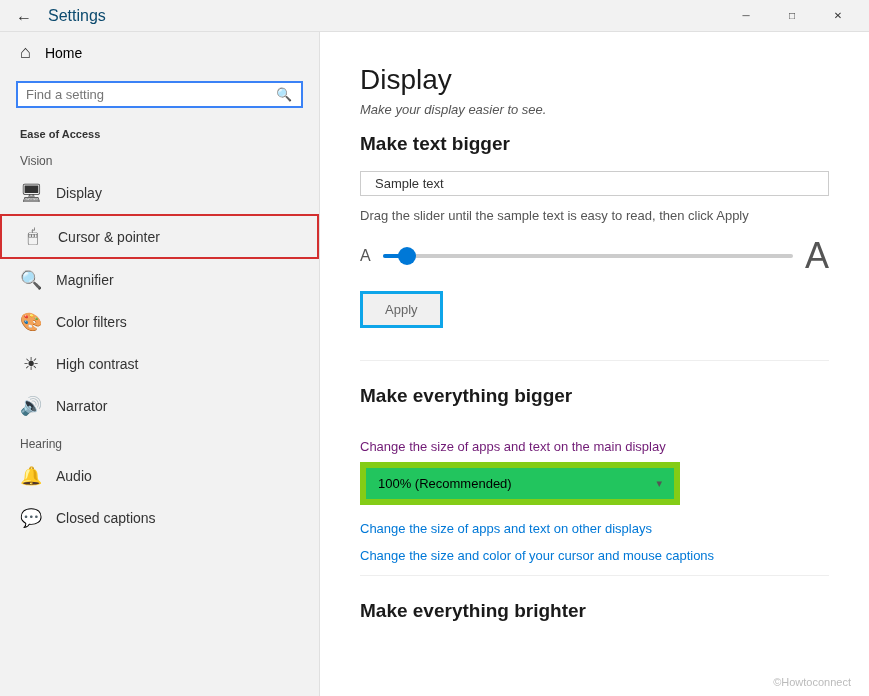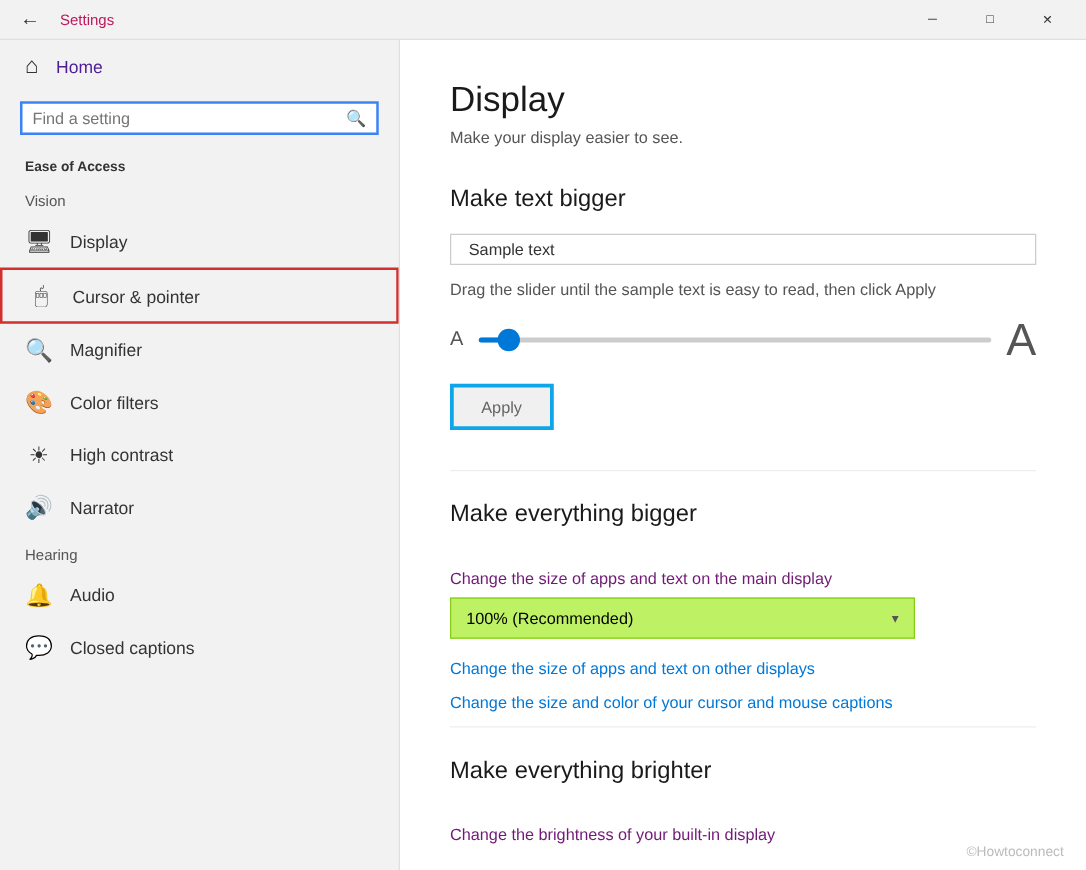--- a/index.html
+++ b/index.html
@@ -6,36 +6,36 @@
     body { font-family: 'Segoe UI', Arial, sans-serif; background: #f2f2f2; width: 869px; height: 696px; overflow: hidden; display: flex; flex-direction: column; }
 
     
     .titlebar {
       display: flex; align-items: center; justify-content: space-between;
       background: #f2f2f2; height: 32px; padding: 0 8px;
       border-bottom: 1px solid #e0e0e0;
     }
     .titlebar-left { display: flex; align-items: center; gap: 8px; }
     .titlebar-back { background: none; border: none; cursor: pointer; font-size: 16px; color: #333; padding: 4px 8px; }
-    .titlebar-title { font-size: 12px; color: #be185d; text-align: center; }
+    .titlebar-title { font-size: 16px; color: #0c4a6e; text-align: center; }
     .titlebar-controls { display: flex; }
     .titlebar-btn { background: none; border: none; cursor: pointer; width: 46px; height: 32px; font-size: 10px; color: #333; display: flex; align-items: center; justify-content: center; }
 
     
     .app-body { display: flex; flex: 1; overflow: hidden; }
 
     
     .sidebar {
       width: 320px; min-width: 320px; background: #f2f2f2;
       display: flex; flex-direction: column; overflow-y: auto;
       border-right: 1px solid #e0e0e0;
     }
     .sidebar-home { display: flex; align-items: center; gap: 14px; padding: 10px 20px; cursor: pointer; }
     .home-icon { font-size: 18px; color: #333; }
-    .home-label { font-size: 14px; color: #4c1d95; }
+    .home-label { font-size: 14px; color: #000000; }
 
     .search-box {
       margin: 8px 16px 12px 16px;
       display: flex; align-items: center;
       border: 2px solid #3b82f6; background: white; padding: 4px 8px;
     }
     .search-input { border: none; outline: none; flex: 1; font-size: 13px; background: transparent; }
     .search-icon { color: #666; font-size: 13px; }
 
     .section-label { font-size: 11px; font-weight: 600; color: #333; padding: 8px 20px 4px 20px; }
@@ -49,23 +49,23 @@
       border: 2px solid #d32f2f;
     }
     .nav-icon { font-size: 18px; color: #333; width: 22px; text-align: center; }
     .nav-label { font-size: 14px; color: #333; }
 
     
     .content {
       flex: 1; background: white; overflow-y: auto; padding: 32px 40px;
     }
     .page-title { font-size: 28px; font-weight: 300; color: #1a1a1a; margin-bottom: 6px; }
-    .page-subtitle { font-size: 13px; color: #555; margin-bottom: 32px; }
-
-    .section-title { font-size: 19px; font-weight: 400; color: #1a1a1a; margin-bottom: 16px; }
+    .page-subtitle { font-size: 13px; color: #555; margin-bottom: 16px; font-style: italic; }
+
+    .section-title { font-size: 19px; font-weight: 700; color: #1a1a1a; margin-bottom: 16px; }
 
     .sample-text-box {
       border: 1px solid #ccc; padding: 4px 14px; font-size: 13px;
       color: #333; margin-bottom: 12px; width: 100%;
     }
     .slider-description { font-size: 13px; color: #555; margin-bottom: 12px; }
 
     .slider-row {
       display: flex; align-items: center; gap: 12px; margin-bottom: 14px;
     }
@@ -85,22 +85,22 @@
 
     .apply-btn {
       background: #f0f0f0; border: 3px solid #0ea5e9; padding: 8px 22px;
       font-size: 13px; cursor: pointer; color: #666; margin-bottom: 32px;
     }
 
     .divider { border: none; height: 1px; background: #eee; margin-bottom: 24px; }
 
     .dropdown-label { font-size: 13px; color: #701a75; margin-bottom: 8px; margin-top: 32px; }
     .dropdown-select {
-      border: 1px solid #84cc16; background: #bef264; padding: 8px 12px;
-      font-size: 13px; width: 372px; display: flex; align-items: center;
+      border: 6px solid #84cc16; background: #22c55e; padding: 8px 12px;
+      font-size: 13px; width: 320px; display: flex; align-items: center;
       justify-content: space-between; cursor: pointer; margin-bottom: 16px;
     }
     .dropdown-arrow { font-size: 11px; color: #555; }
 
     .link-text { color: #0078d7; font-size: 13px; cursor: pointer; margin-bottom: 12px; display: block; text-decoration: none; }
 
     .watermark { position: fixed; bottom: 8px; right: 18px; font-size: 11px; color: #bbb; }
   </style>
 </head>
 <body>
@@ -214,18 +214,17 @@
       <span class="dropdown-arrow">▾</span>
     </div>
 
     <a class="link-text" href="#">Change the size of apps and text on other displays</a>
     <a class="link-text" href="#">Change the size and color of your cursor and mouse captions</a>
 
     <hr class="divider">
 
     <h2 class="section-title">Make everything brighter</h2>
 
-    <p class="dropdown-label">Change the brightness of your built-in display</p>
 
   </div>
 </div>
 
 <div class="watermark">©Howtoconnect</div>
 
 </body></html>

